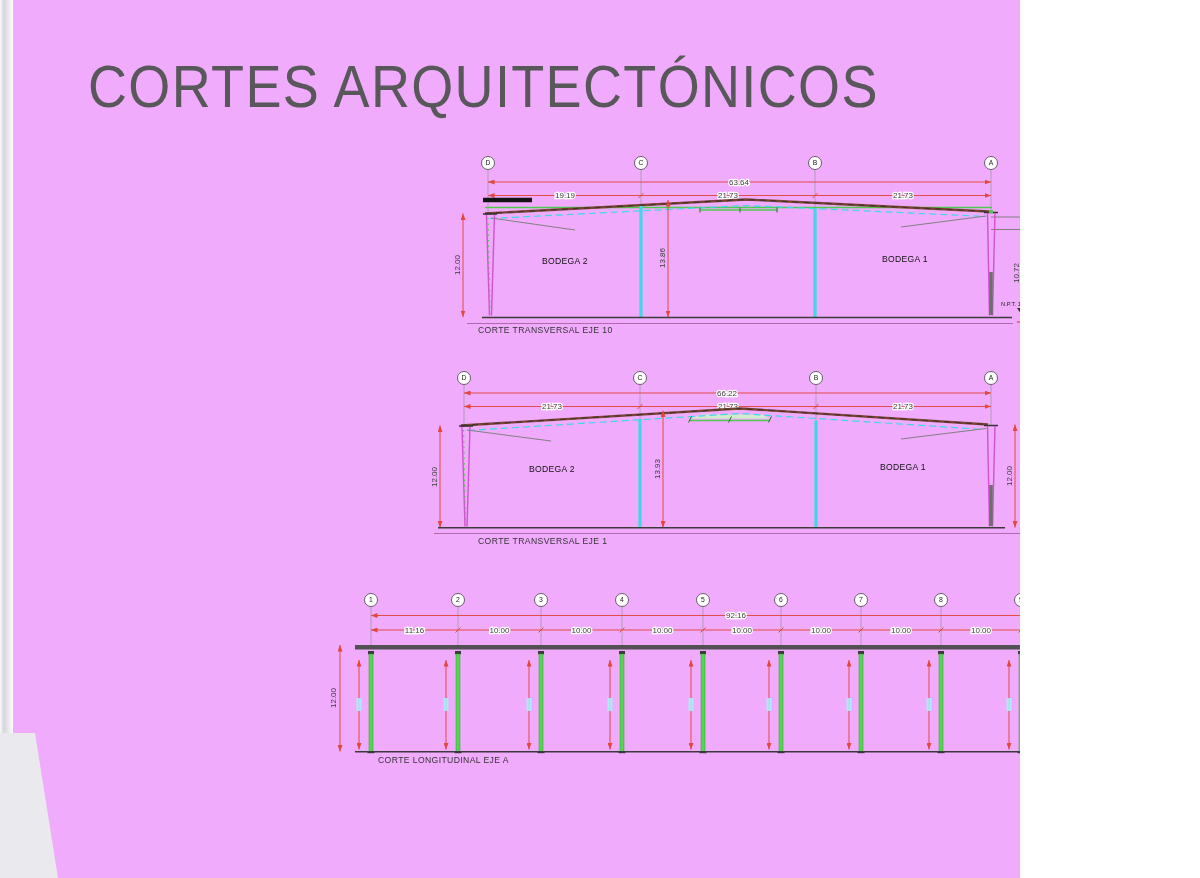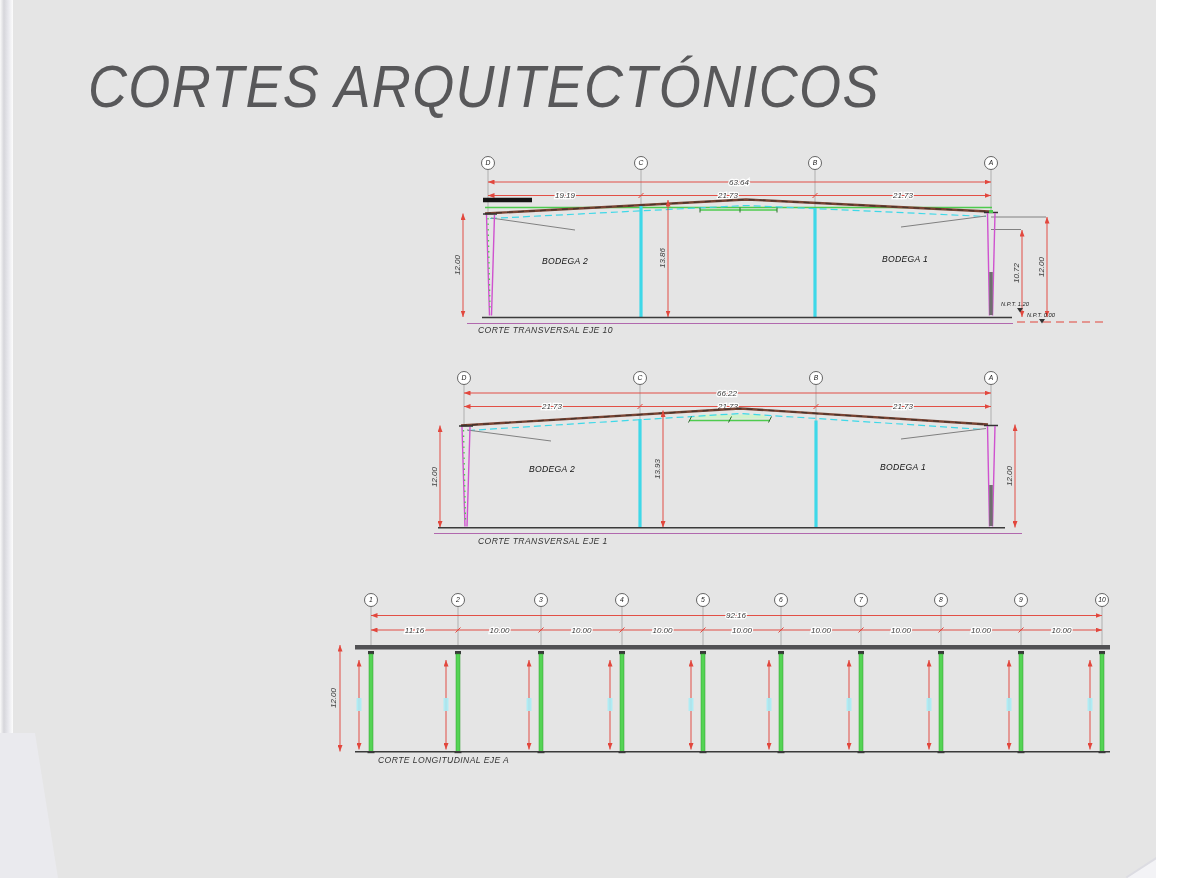--- a/index.html
+++ b/index.html
@@ -1,17 +1,17 @@
 <!DOCTYPE html>
 <html style="--title_gray: #58585a; --dim_red: #e2473d; --cad_cyan: #3ed8e8; --cad_green: #4ecb4e; --cad_magenta: #cf52cf; --roof_brown: #7a4433; --floor_purple: #b168ae; --beam_gray: #515154; --text_dark: #333333;"><head>
 <meta charset="utf-8">
 <style>
   html,body{margin:0;padding:0;background:#fff;}
-  #slide{position:relative;width:1156px;height:878px;background:#e5e5e5;overflow:hidden;
-         font-family:"Liberation Sans",sans-serif;font-style:italic;}
+  #slide{position:relative;width:1020px;height:878px;background:#f0abfc;overflow:hidden;
+         font-family:"Liberation Sans",sans-serif;}
   
   #edge-strip{position:absolute;left:0;top:0;width:13px;height:100%;
       background:linear-gradient(90deg,#fafafa 0%,#d6d6db 30%,#e9e9ee 65%,#fdfdfd 100%);}
   #wedge-bl{position:absolute;left:0;top:733px;width:60px;height:145px;background:#eaeaee;
       clip-path:polygon(0 0,35px 0,58px 100%,0 100%);}
   #fold-br{position:absolute;left:1126px;top:830px;width:74px;height:48px;background:#f3f3f6;
       clip-path:polygon(0 100%,100% 0,100% 100%);}
   #fold-br-line{position:absolute;left:1119px;top:852px;width:90px;height:2px;background:#dcdce2;
       transform:rotate(-33deg);}
   

